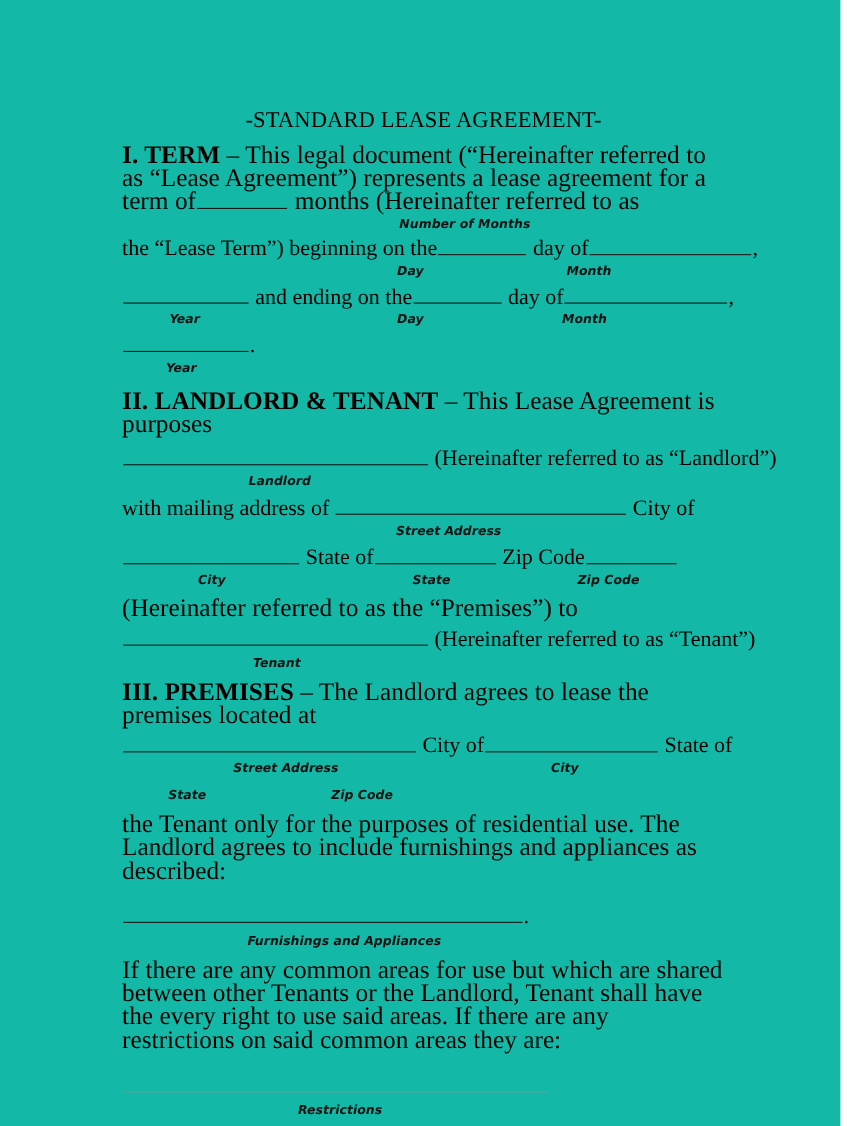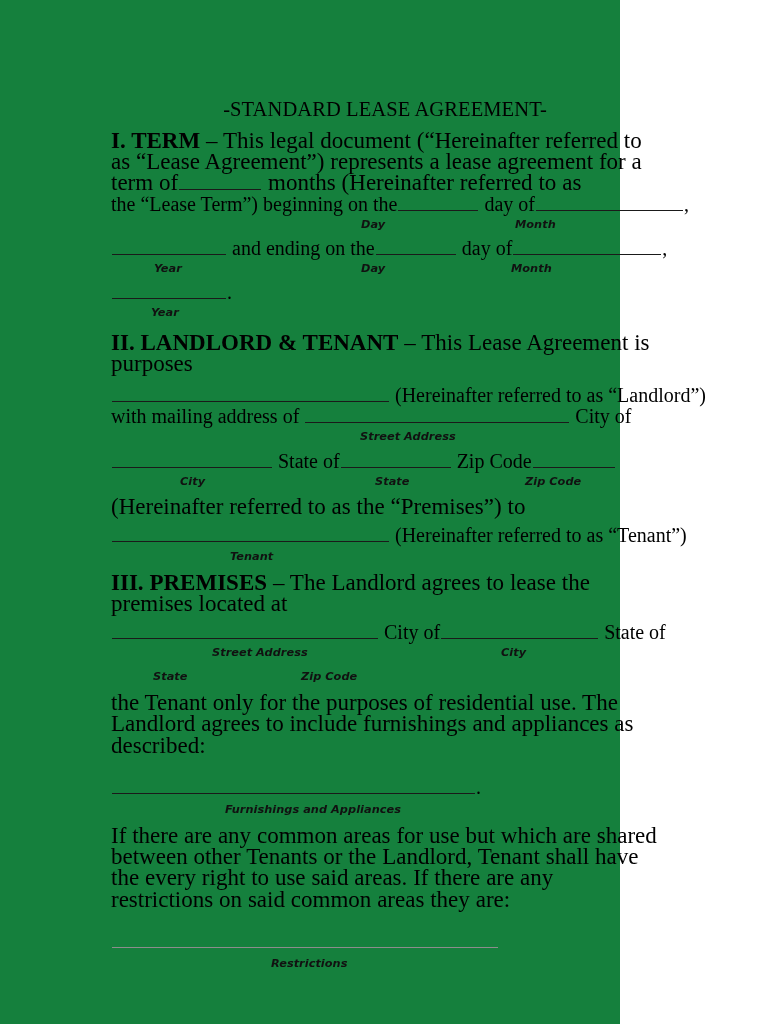--- a/index.html
+++ b/index.html
@@ -11,23 +11,23 @@
     width: 770px;
     height: 1024px;
     position: relative;
     font-family: "Liberation Serif", "DejaVu Serif", serif;
     color: #000000;
     overflow: hidden;
   }
   .page {
     position: absolute;
     left: 0; top: 0;
-    width: 620px;
+    width: 764px;
     height: 1024px;
-    background: #15803d;
+    background: #14b8a6;
   }
   .doc-title {
     position: absolute;
     left: 0;
     top: 98px;
     width: 770px;
     text-align: center;
     font-size: 20.5px;
     letter-spacing: 0.1px;
     white-space: nowrap;
@@ -85,20 +85,23 @@
 <body>
 
 <div class="page">
 
   <div class="doc-title">-STANDARD LEASE AGREEMENT-</div>
 
   <div class="body-col">
 
     <p class="para"><span class="sec-head">I. TERM</span> <span>–</span> <span>This legal document (“Hereinafter referred to as “Lease Agreement”) represents a lease agreement for a term of</span><span class="blank" style="width:82px"></span> <span>months (Hereinafter referred to as</span></p>
 
+    <div class="cap-row" style="height:22px">
+      <span class="caption" style="left:252px; top:3px;">Number of Months</span>
+    </div>
 
     <div class="row"><span>the “Lease Term”) beginning on the</span><span class="blank" style="width:80px"></span> <span>day of</span><span class="blank" style="width:147px"></span><span>,</span></div>
 
     <div class="cap-row" style="height:23px">
       <span class="caption" style="left:250px; top:3px;">Day</span>
       <span class="caption" style="left:404px; top:3px;">Month</span>
     </div>
 
     <div class="row"><span class="blank" style="width:114px"></span> <span>and ending on the</span><span class="blank" style="width:80px"></span> <span>day of</span><span class="blank" style="width:148px"></span><span>,</span></div>
 
@@ -111,20 +114,23 @@
     <div class="row"><span class="blank" style="width:114px"></span><span>.</span></div>
 
     <div class="cap-row" style="height:29px">
       <span class="caption" style="left:40px; top:3px;">Year</span>
     </div>
 
     <p class="para"><span class="sec-head">II. LANDLORD &amp; TENANT</span> <span>–</span> <span>This Lease Agreement is purposes</span></p>
 
     <div class="row" style="margin-top:10px"><span class="blank" style="width:277px"></span> <span>(Hereinafter referred to as “Landlord”)</span></div>
 
+    <div class="cap-row" style="height:24px">
+      <span class="caption" style="left:115px; top:3px;">Landlord</span>
+    </div>
 
     <div class="row"><span>with mailing address of</span> <span class="blank" style="width:264px"></span> <span>City of</span></div>
 
     <div class="cap-row" style="height:24px">
       <span class="caption" style="left:249px; top:3px;">Street Address</span>
     </div>
 
     <div class="row"><span class="blank" style="width:160px"></span> <span>State of</span><span class="blank" style="width:110px"></span> <span>Zip Code</span><span class="blank" style="width:82px"></span></div>
 
     <div class="cap-row" style="height:24px">

